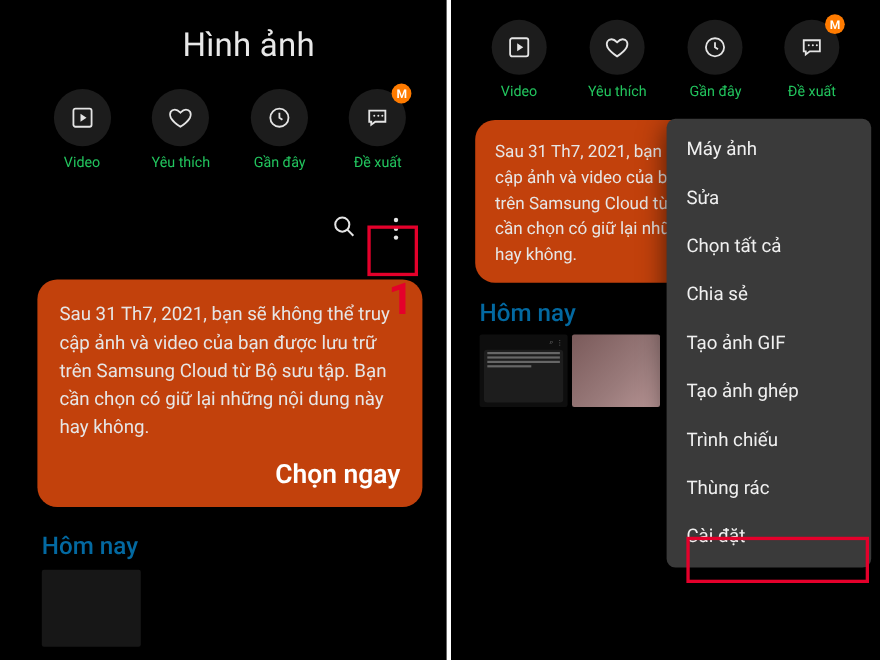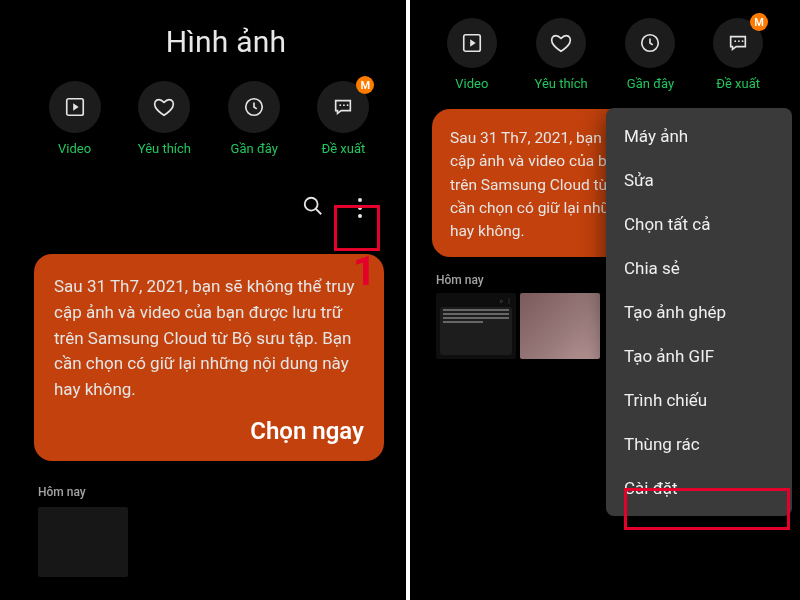--- a/index.html
+++ b/index.html
@@ -108,22 +108,22 @@
     color: #e6e6e6;
   }
   .notice-cta {
     text-align: right;
     font-size: 24px;
     font-weight: 600;
     color: #fff;
     margin-top: 14px;
   }
   .section-header {
-    font-size: 12px;
-    color: #a3a3a3;
+    font-size: 22px;
+    color: #0369a1;
     font-weight: 500;
     padding: 24px 0 0 26px;
   }
   .thumb-row {
     display: flex;
     gap: 4px;
     padding: 8px 0 0 26px;
   }
   .thumb {
     width: 90px; height: 70px;
@@ -343,22 +343,22 @@
       </div>
     </div>
     <div class="thumb bright"></div>
   </div>
 
   <div class="menu">
     <div class="menu-item">Máy ảnh</div>
     <div class="menu-item">Sửa</div>
     <div class="menu-item">Chọn tất cả</div>
     <div class="menu-item">Chia sẻ</div>
+    <div class="menu-item">Tạo ảnh GIF</div>
     <div class="menu-item">Tạo ảnh ghép</div>
-    <div class="menu-item">Tạo ảnh GIF</div>
     <div class="menu-item">Trình chiếu</div>
     <div class="menu-item">Thùng rác</div>
     <div class="menu-item">Cài đặt</div>
   </div>
 
   <div class="trash-highlight"></div>
   <div class="step-num step-2">2</div>
 </div>
 
 </body></html>

